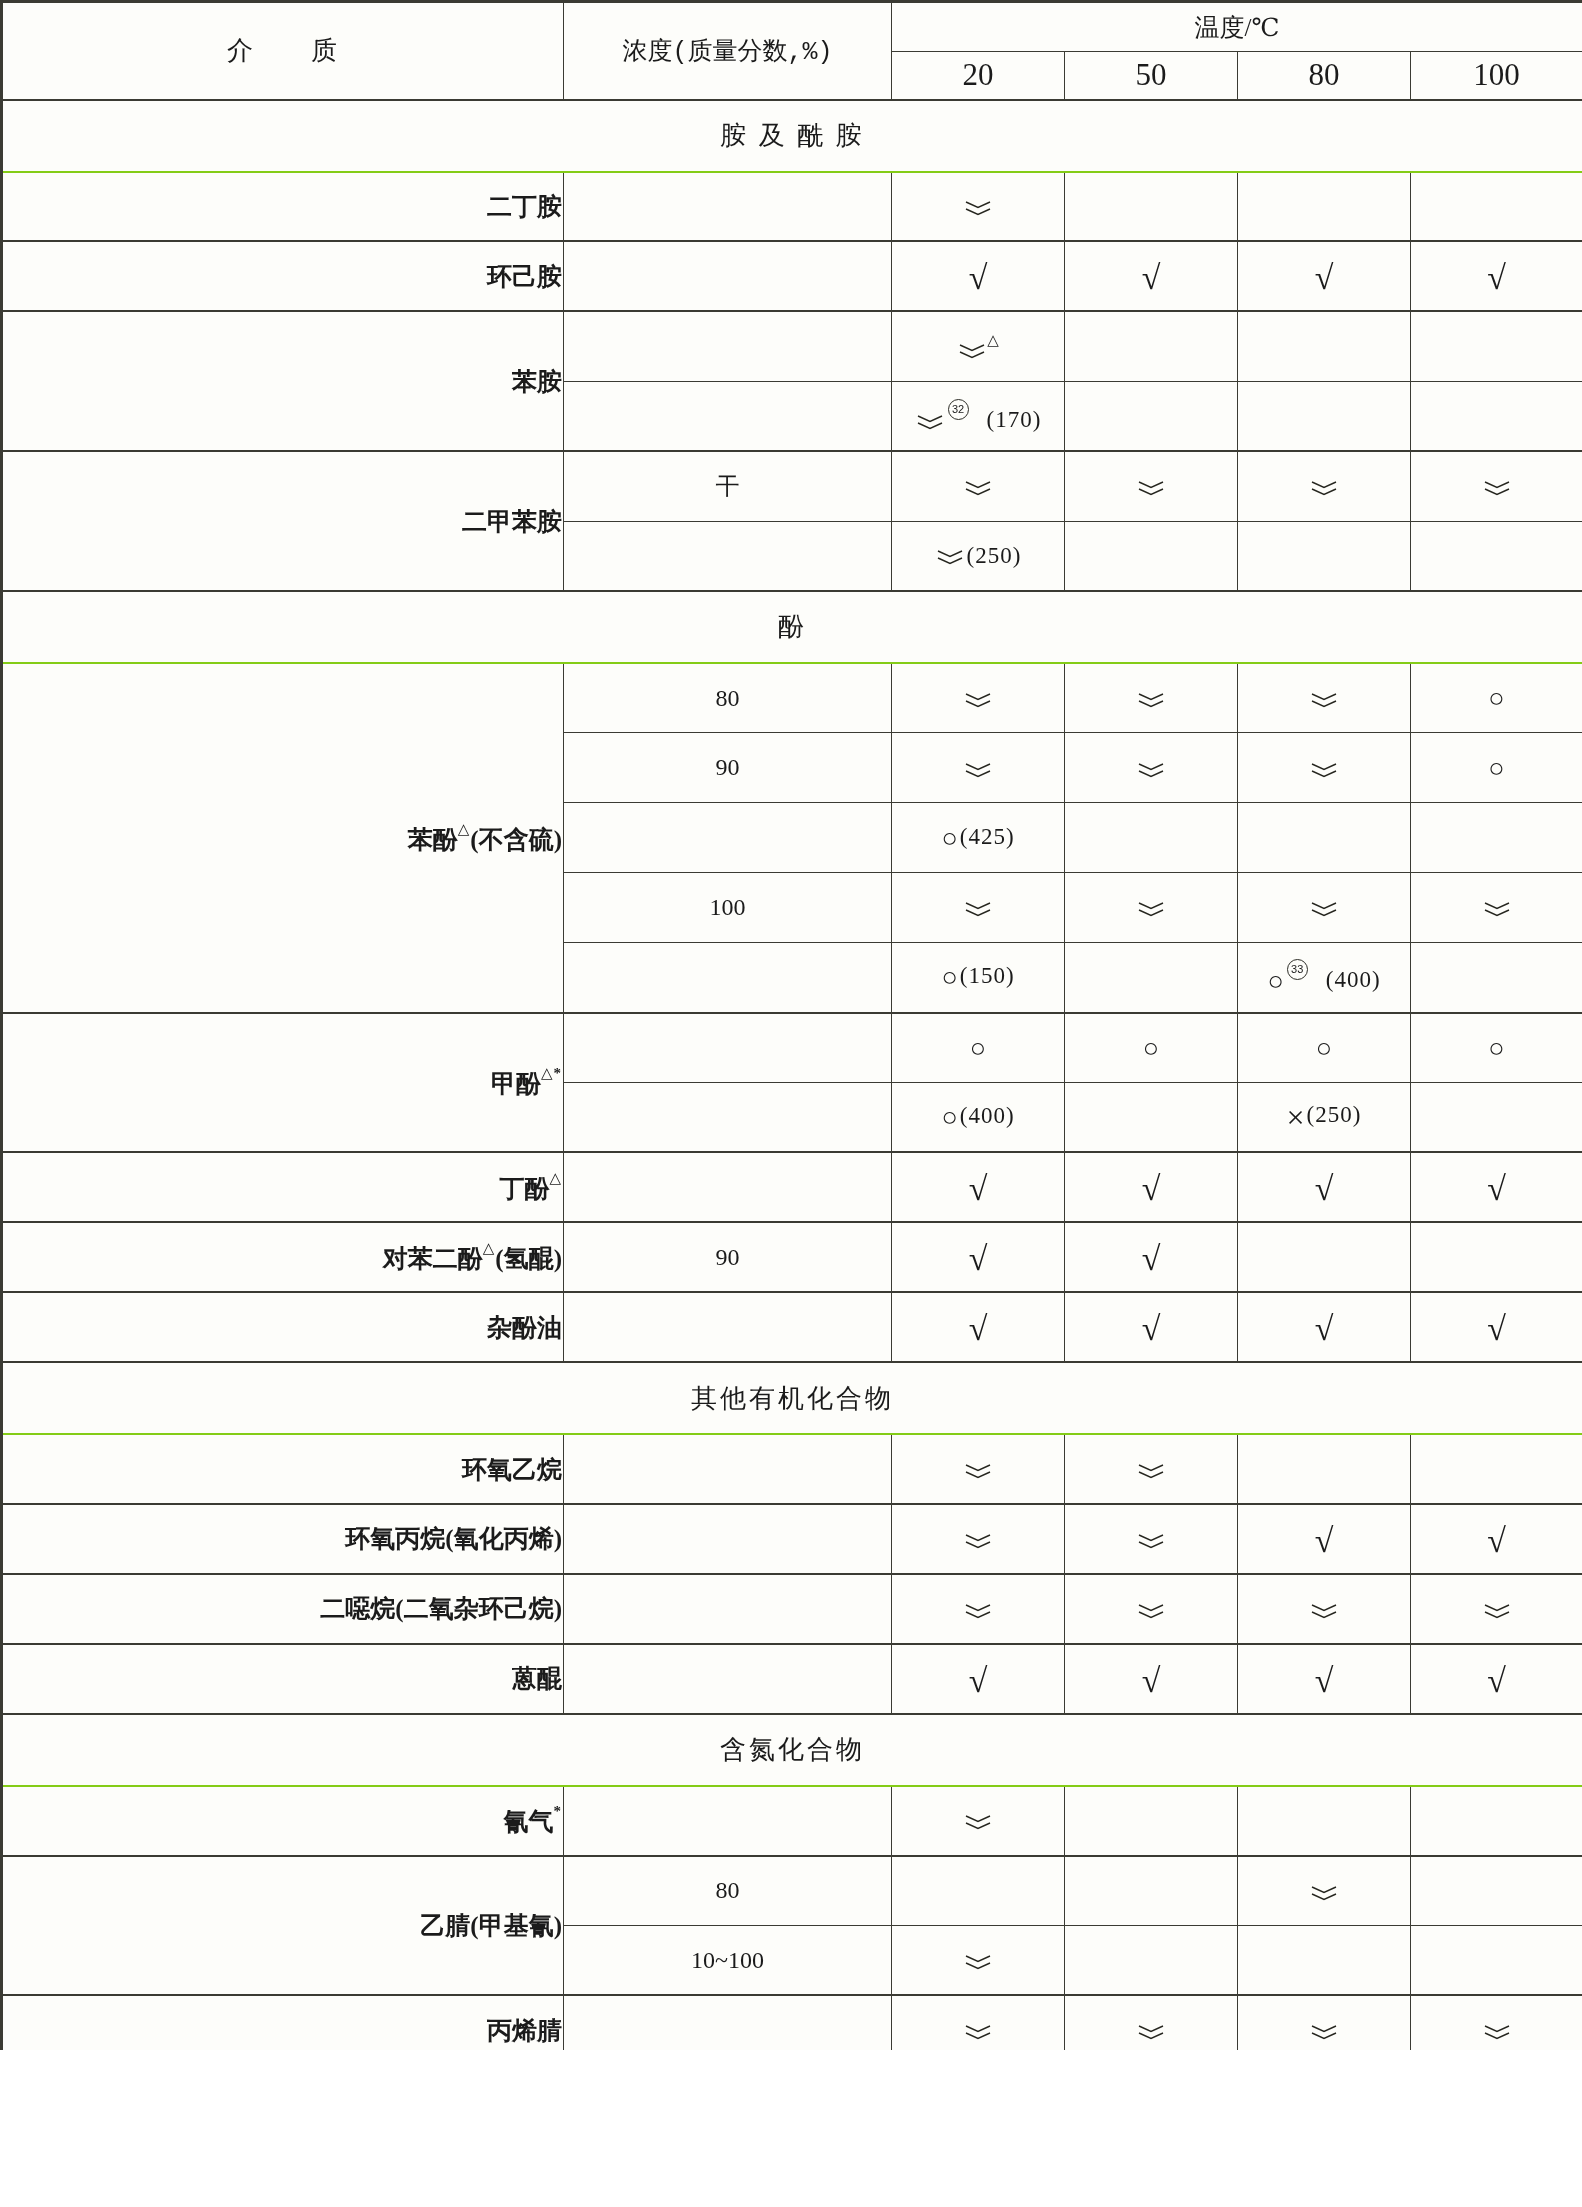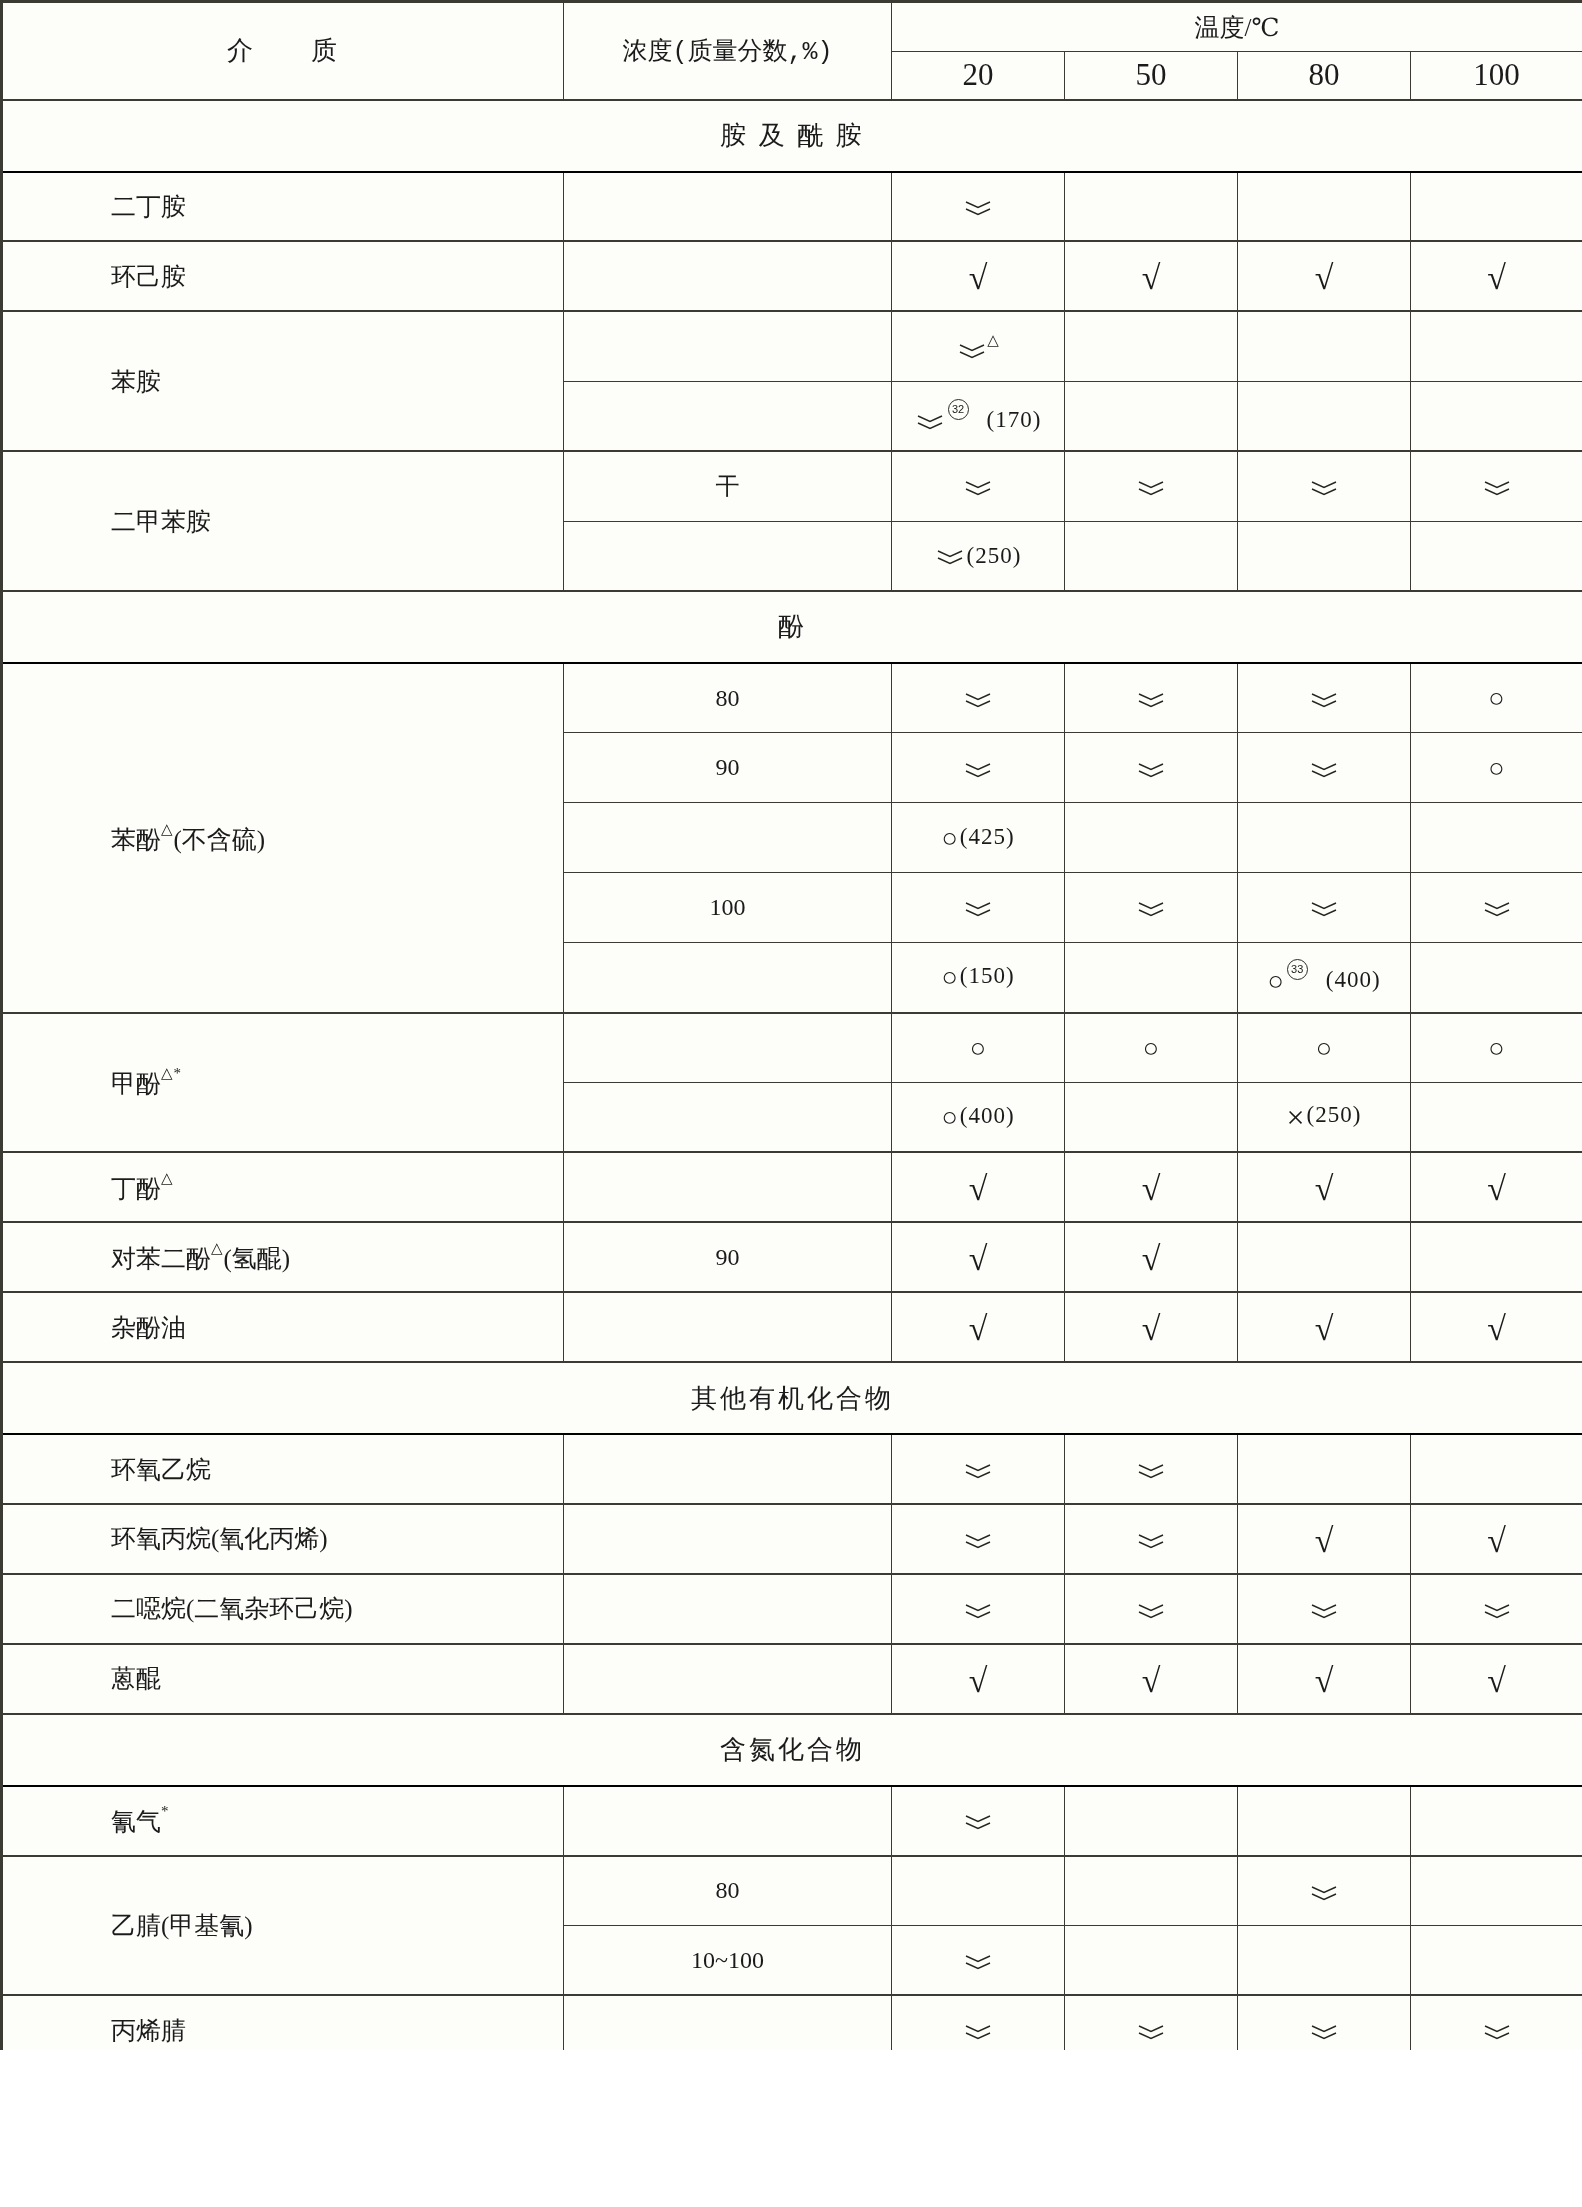--- a/index.html
+++ b/index.html
@@ -25,25 +25,25 @@
   }
   tr.hdr1{height:50px;}
   tr.hdr2{height:48px;}
   th.media-hdr{font-size:26px;letter-spacing:2px;text-align:center;}
   th.conc-hdr{font-size:25px;text-align:center;font-family:Liberation Mono, monospace;}
   th.temp-hdr{font-size:25px;text-align:center;border-bottom-width:1px;}
   th.temp-val{font-size:31px;}
   tr.section-row{height:68px;}
   td.section-title{
     text-align:center;font-size:26px;letter-spacing:3px;
-    border-top:2px solid #3b3b33;border-bottom:2px solid #000000;
+    border-top:2px solid #3b3b33;border-bottom:2px solid #84cc16;
   }
   tr.data-row{height:66px;}
   tr.group-first > td{border-top-width:2px;}
-  td.media-cell{text-align:left;padding-left:108px;font-size:25px;}
+  td.media-cell{text-align:right;padding-left:108px;font-size:25px;font-weight:bold;}
   td.media-cell sup.m-sup{font-size:15px;vertical-align:14px;letter-spacing:1px;}
   td.conc-cell{text-align:center;font-size:24px;}
   td.sym-cell{text-align:center;font-size:23px;}
   .sym{display:inline-block;vertical-align:middle;}
   .sym-check{font-size:34px;font-weight:300;line-height:1;transform:translateY(2px);}
   .sym-circle{font-size:27px;line-height:1;}
   .sym-cross{font-size:32px;line-height:1;}
   .sym-ww{line-height:1;}
   .sym-ww svg{display:block;}
   .cell-text{font-size:23px;letter-spacing:1px;margin-left:2px;}

